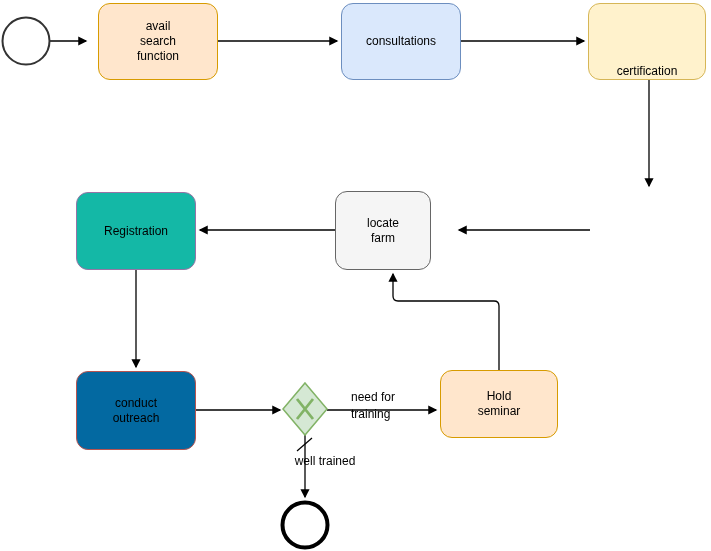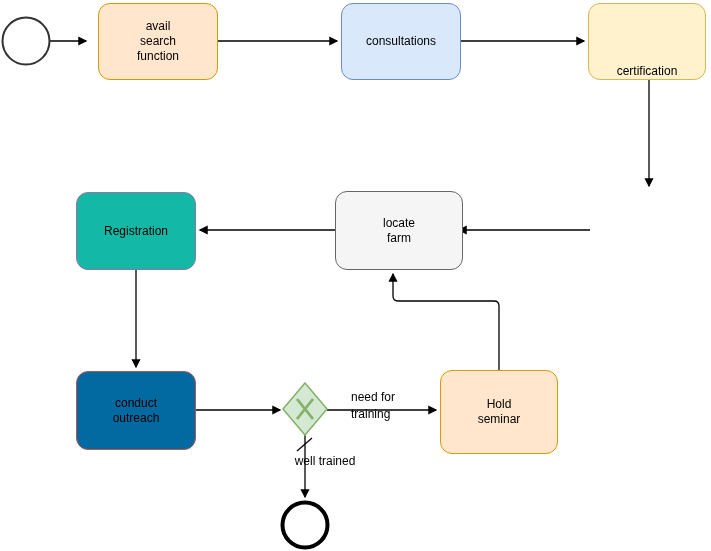--- a/index.html
+++ b/index.html
@@ -79,35 +79,35 @@
 
   <div class="task" style="left: 341px; top: 3px; width: 120px; height: 77px; background: rgb(218, 232, 252); border-color: rgb(108, 142, 191);">
     <span>consultations</span>
   </div>
 
   <div class="task" style="left: 588px; top: 3px; width: 118px; height: 77px; background: rgb(255, 242, 204); border-color: rgb(214, 182, 86); align-items: flex-end;">
     <span>certification</span>
   </div>
 
 
-  <div class="task" style="left: 335px; top: 191px; width: 128px; height: 79px; background: rgb(245, 245, 245); border-color: rgb(102, 102, 102);">
+  <div class="task" style="left: 335px; top: 191px; width: 96px; height: 79px; background: rgb(245, 245, 245); border-color: rgb(102, 102, 102);">
     <span>locate
 farm</span>
   </div>
 
   <div class="task" style="left: 76px; top: 192px; width: 120px; height: 78px; background: #14b8a6; border-color: rgb(150, 115, 166); border-radius: 12px;">
     <span>Registration</span>
   </div>
 
   <div class="task" style="left: 76px; top: 371px; width: 120px; height: 79px; background: #0369a1; border-color: rgb(184, 84, 80);">
     <span>conduct
 outreach</span>
   </div>
 
-  <div class="task" style="left: 440px; top: 370px; width: 118px; height: 84px; background: rgb(255, 230, 204); border-color: rgb(215, 155, 0);">
+  <div class="task" style="left: 440px; top: 370px; width: 118px; height: 68px; background: rgb(255, 230, 204); border-color: rgb(215, 155, 0);">
     <span>Hold
 seminar</span>
   </div>
 
   <div class="edge-label" style="left:351px; top:389px; text-align:left;">need for
 training</div>
 
   <div class="edge-label" style="left:290px; top:453px; width:70px; text-align:center;">well trained</div>
 
 </div>

